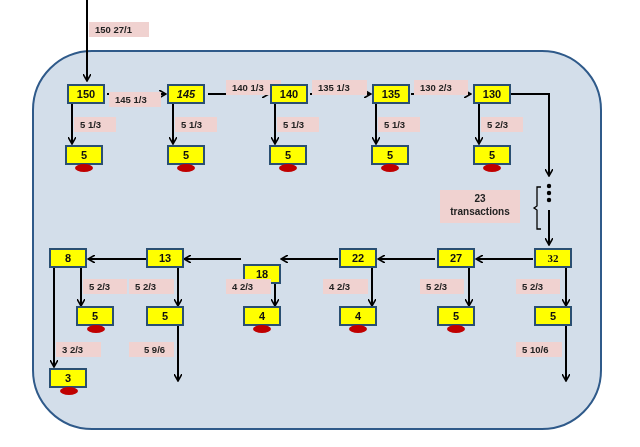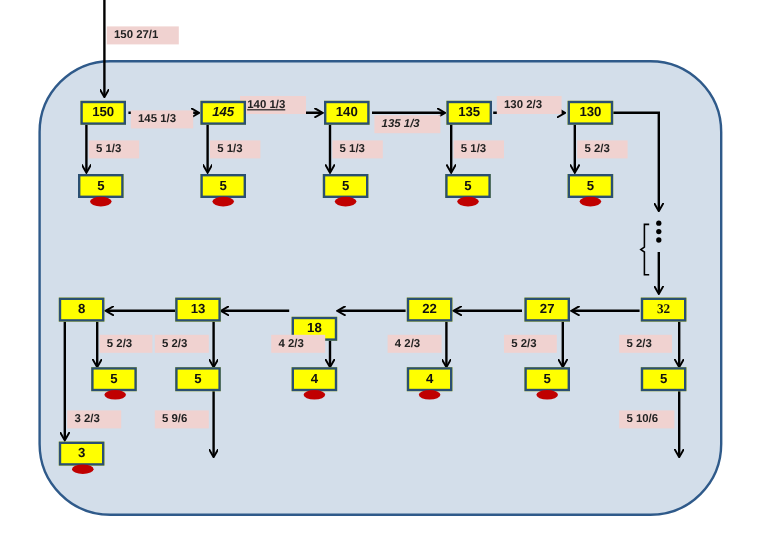--- a/index.html
+++ b/index.html
@@ -65,22 +65,22 @@
     <line x1="81" y1="268" x2="81" y2="305" stroke="#000" stroke-width="2" marker-end="url(#ah)"></line>
     <line x1="54" y1="268" x2="54" y2="366" stroke="#000" stroke-width="2" marker-end="url(#ah)"></line>
 
     <line x1="178" y1="326" x2="178" y2="380" stroke="#000" stroke-width="2" marker-end="url(#ah)"></line>
     <line x1="566" y1="326" x2="566" y2="380" stroke="#000" stroke-width="2" marker-end="url(#ah)"></line>
   </svg>
 
   <div class="label" style="left:89px;top:22px;width:60px;">150  27/1</div>
 
   <div class="label" style="left:109px;top:92px;width:52px;">145 1/3</div>
-  <div class="label" style="left:200px;top:80px;width:55px;text-decoration:underline;">140 1/3</div>
-  <div class="label" style="left:312px;top:96px;width:55px;font-style:italic;">135 1/3</div>
+  <div class="label" style="left:226px;top:80px;width:55px;">140 1/3</div>
+  <div class="label" style="left:312px;top:80px;width:55px;">135 1/3</div>
   <div class="label" style="left:414px;top:80px;width:54px;">130 2/3</div>
 
   <div class="label" style="left:74px;top:117px;width:42px;">5  1/3</div>
   <div class="label" style="left:175px;top:117px;width:42px;">5  1/3</div>
   <div class="label" style="left:277px;top:117px;width:42px;">5  1/3</div>
   <div class="label" style="left:378px;top:117px;width:42px;">5  1/3</div>
   <div class="label" style="left:481px;top:117px;width:42px;">5  2/3</div>
 
   <div class="node" style="left:67px;top:84px;">150</div>
   <div class="node" style="left:167px;top:84px;font-style:italic;">145</div>
@@ -92,20 +92,24 @@
   <div class="coin" style="left:75px;top:164px;"></div>
   <div class="node" style="left:167px;top:145px;">5</div>
   <div class="coin" style="left:177px;top:164px;"></div>
   <div class="node" style="left:269px;top:145px;">5</div>
   <div class="coin" style="left:279px;top:164px;"></div>
   <div class="node" style="left:371px;top:145px;">5</div>
   <div class="coin" style="left:381px;top:164px;"></div>
   <div class="node" style="left:473px;top:145px;">5</div>
   <div class="coin" style="left:483px;top:164px;"></div>
 
+  <div class="note" style="left:440px;top:190px;width:80px;height:33px;">
+    <div>23</div>
+    <div>transactions</div>
+  </div>
 
   <div class="node" style="left:534px;top:248px;font-family:Liberation Serif, serif;">32</div>
   <div class="node" style="left:437px;top:248px;">27</div>
   <div class="node" style="left:339px;top:248px;">22</div>
   <div class="node" style="left:243px;top:248px;margin-top:16px;">18</div>
   <div class="node" style="left:146px;top:248px;">13</div>
   <div class="node" style="left:49px;top:248px;">8</div>
 
   <div class="label" style="left:516px;top:279px;width:44px;">5  2/3</div>
   <div class="label" style="left:420px;top:279px;width:44px;">5  2/3</div>
@@ -119,18 +123,18 @@
   <div class="coin" style="left:447px;top:325px;"></div>
   <div class="node" style="left:339px;top:306px;">4</div>
   <div class="coin" style="left:349px;top:325px;"></div>
   <div class="node" style="left:243px;top:306px;">4</div>
   <div class="coin" style="left:253px;top:325px;"></div>
   <div class="node" style="left:146px;top:306px;">5</div>
   <div class="node" style="left:76px;top:306px;">5</div>
   <div class="coin" style="left:87px;top:325px;"></div>
 
   <div class="label" style="left:516px;top:342px;width:46px;">5  10/6</div>
-  <div class="label" style="left:129px;top:342px;width:45px;">5  9/6</div>
+  <div class="label" style="left:129px;top:342px;width:45px;text-align:center;">5  9/6</div>
   <div class="label" style="left:56px;top:342px;width:45px;">3  2/3</div>
 
   <div class="node" style="left:49px;top:368px;">3</div>
   <div class="coin" style="left:60px;top:387px;"></div>
 </div>
 
 </body></html>

